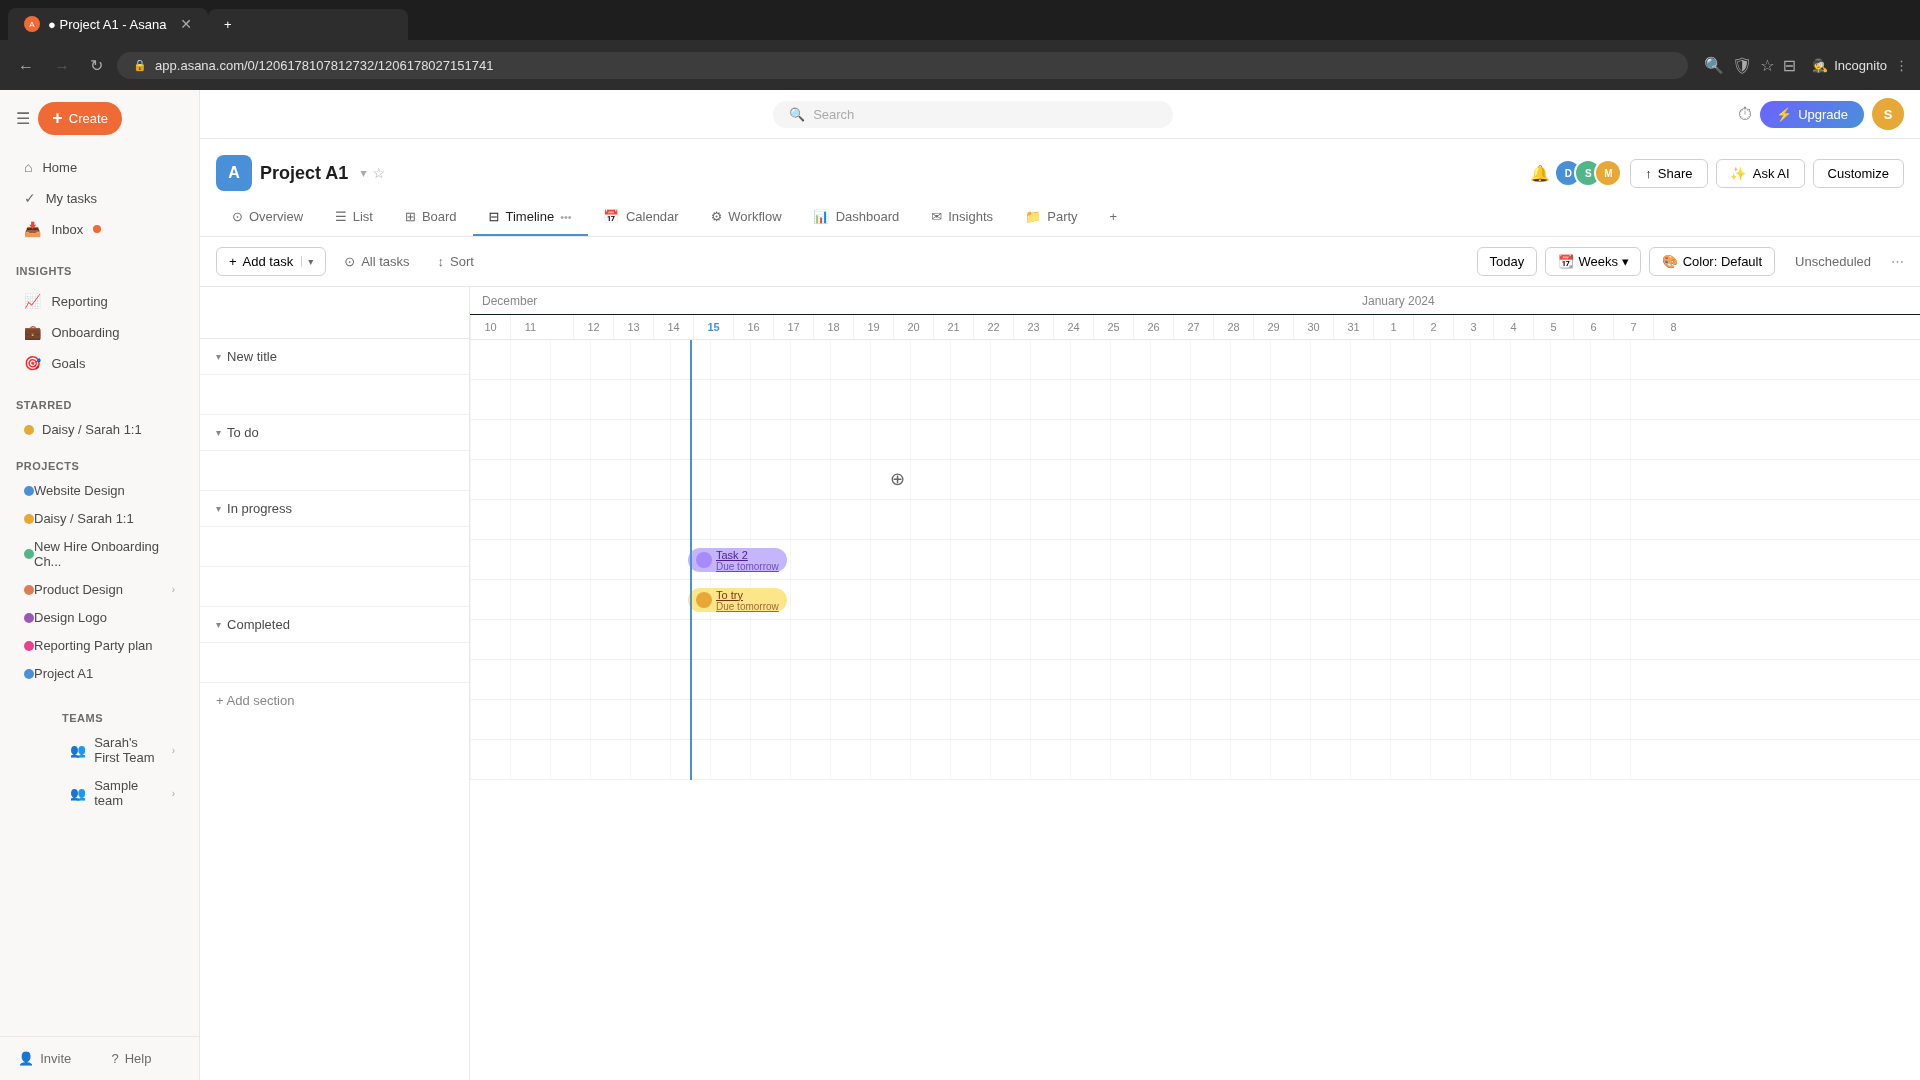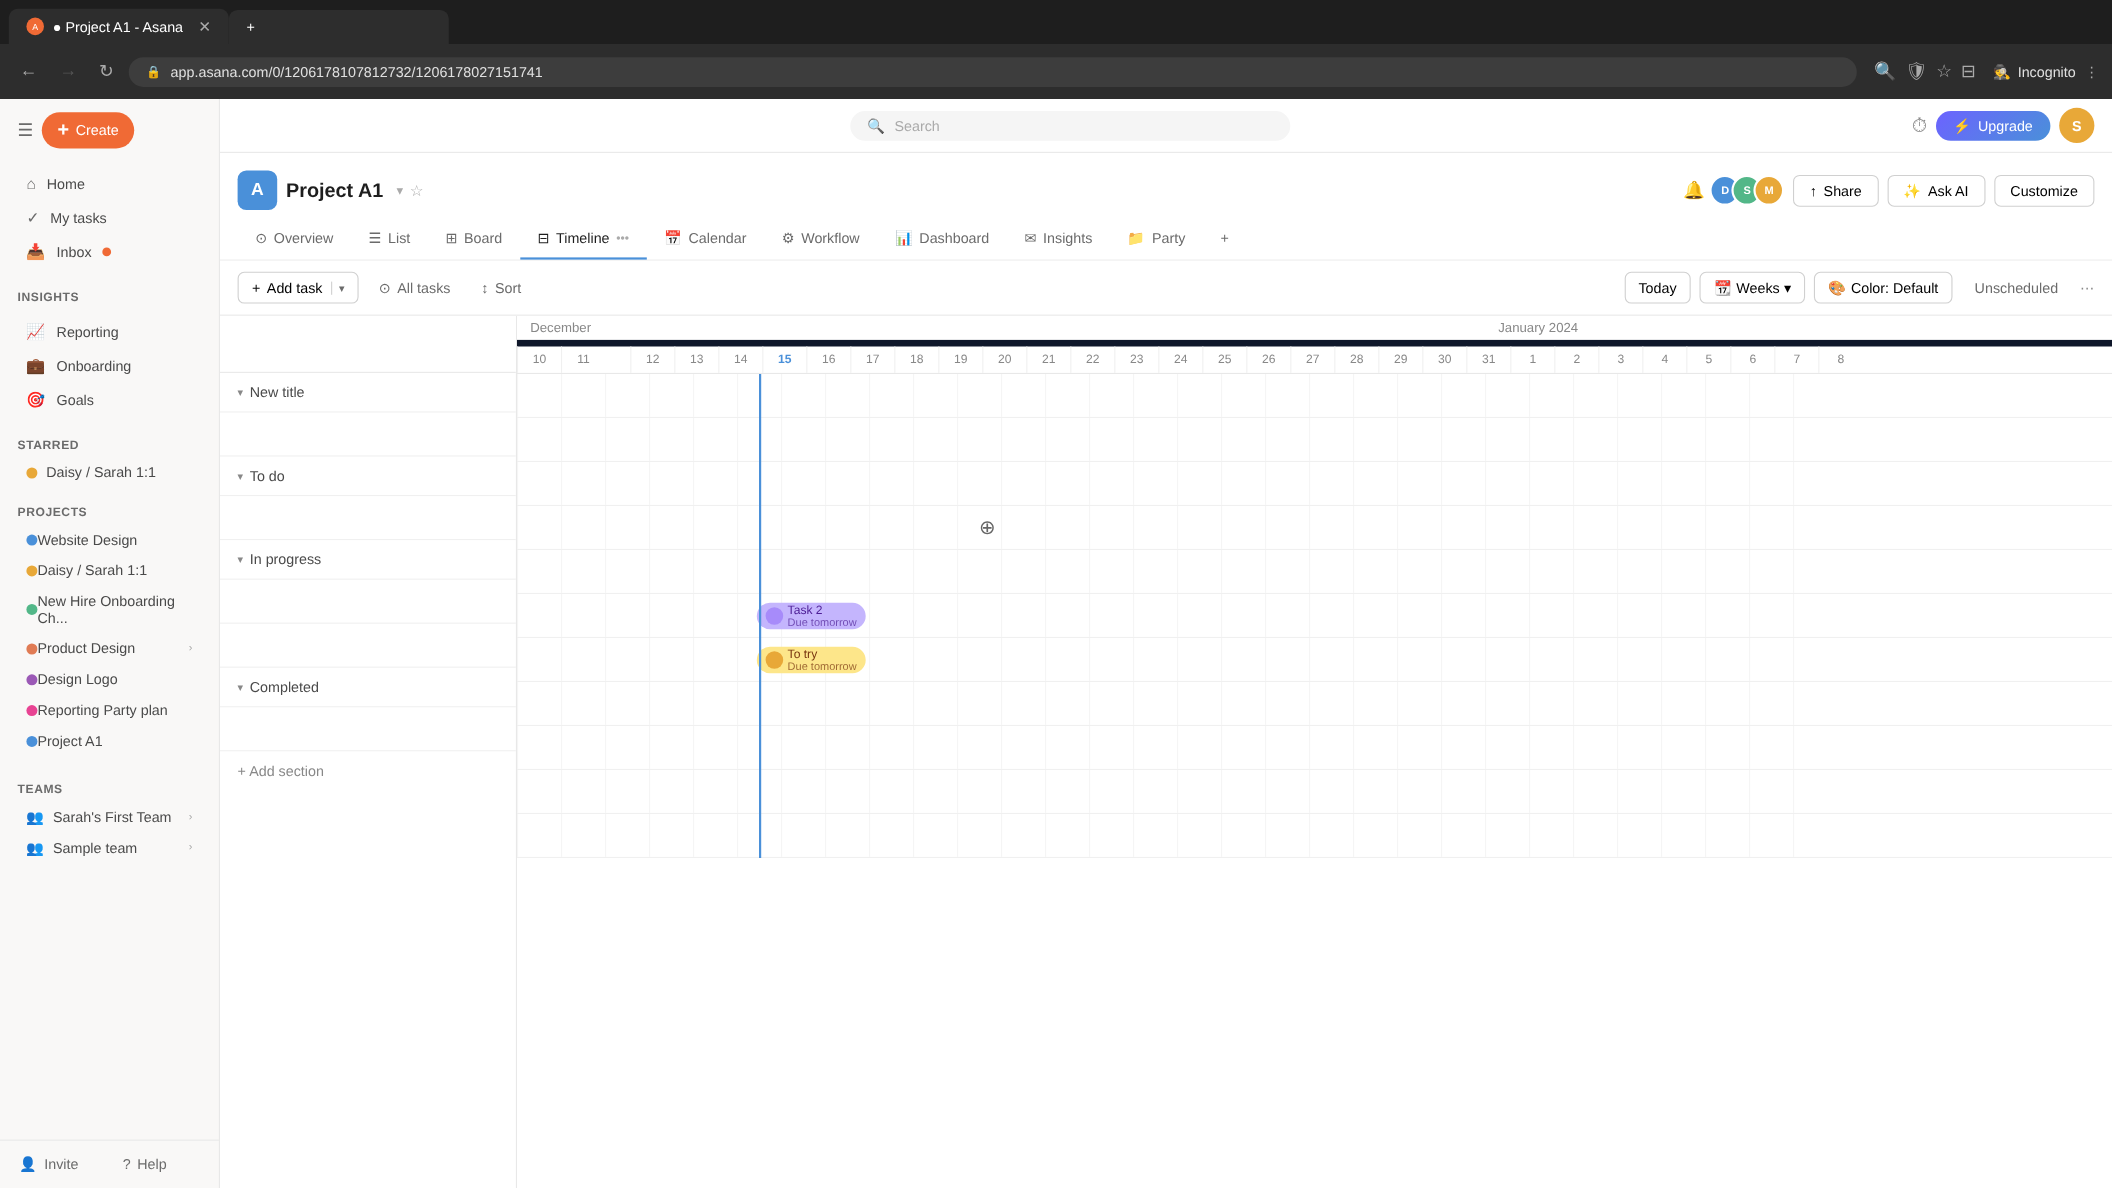--- a/index.html
+++ b/index.html
@@ -80,29 +80,29 @@
     
     .timeline-container { flex: 1; display: flex; overflow: hidden; }
     .timeline-sections { width: 270px; flex-shrink: 0; border-right: 1px solid #e8e8e8; overflow-y: auto; }
     .timeline-grid { flex: 1; overflow-x: auto; overflow-y: auto; position: relative; }
 
     .section-row { display: flex; align-items: center; gap: 6px; padding: 10px 16px; color: #4a4a4a; font-size: 13px; border-bottom: 1px solid #f0f0f0; cursor: pointer; }
     .section-chevron { color: #888; font-size: 10px; }
 
     .add-section-row { display: flex; align-items: center; gap: 6px; padding: 10px 16px; color: #888; font-size: 13px; cursor: pointer; }
     .today-marker { width: 2px; background: #4a90d9; position: absolute; top: 0; bottom: 0; z-index: 5; }
-    .task-bar { position: absolute; height: 24px; border-radius: 12px; display: flex; align-items: center; padding: 0 8px; font-size: 11px; color: #fff; gap: 4px; cursor: pointer; top: 8px; }
+    .task-bar { position: absolute; height: 24px; border-radius: 12px; display: flex; align-items: center; padding: 0 8px; font-size: 11px; color: #fff; gap: 4px; cursor: pointer; top: 8px; text-decoration: underline; }
 
     
     .search-bar { flex: 1; max-width: 400px; background: #f5f5f5; border-radius: 20px; padding: 6px 16px; display: flex; align-items: center; gap: 8px; color: #888; font-size: 13px; }
 
     .upgrade-btn { background: linear-gradient(135deg, #6c63ff, #4a90d9); color: #fff; border: none; border-radius: 20px; padding: 6px 16px; cursor: pointer; font-size: 13px; font-weight: 500; display: flex; align-items: center; gap: 6px; }
     .user-avatar { width: 32px; height: 32px; border-radius: 50%; background: #e8a838; display: flex; align-items: center; justify-content: center; color: #fff; font-size: 13px; font-weight: bold; cursor: pointer; }
 
-    .teams-section { margin-top: 8px; }
+    .teams-section { margin-top: 8px; padding-left: 46px; }
     .team-item { display: flex; align-items: center; gap: 8px; padding: 6px 16px; color: #4a4a4a; cursor: pointer; border-radius: 6px; margin: 1px 8px; font-size: 13px; }
     .team-item .chevron { margin-left: auto; color: #aaa; font-size: 10px; }
   </style>
 </head>
 <body>
 
 <div class="browser-chrome">
   <div class="browser-tab-bar">
     <div class="browser-tab">
       <div class="favicon">A</div>
@@ -403,21 +403,21 @@
         <div style="height:40px; border-bottom:1px solid #f0f0f0;"></div>
 
         <div class="add-section-row">
           <span>+ Add section</span>
         </div>
       </div>
 
       <div class="timeline-grid">
 
         <div style="position:sticky; top:0; background:#fff; z-index:10; border-bottom:1px solid #e8e8e8;">
-          <div style="display:flex; align-items:center; height:28px; border-bottom:6px solid #0f172a;">
+          <div style="display:flex; align-items:center; height:28px; border-bottom:1px solid #0f172a;">
             <div style="padding:4px 12px; font-size:12px; color:#888; min-width:880px;">December</div>
             <div style="padding:4px 12px; font-size:12px; color:#888;">January 2024</div>
           </div>
           <div style="display:flex; height:24px;">
             <div style="display:flex;" id="dec-days">
                 <div style="width: 40px; flex-shrink: 0; text-align: center; font-size: 11px; color: rgb(136, 136, 136); border-left: 1px solid rgb(240, 240, 240); line-height: 24px;">10</div>
                 <div style="width: 40px; flex-shrink: 0; text-align: center; font-size: 11px; color: rgb(136, 136, 136); border-left: 1px solid rgb(240, 240, 240); line-height: 24px;">11</div>
                 <div style="width: 40px; flex-shrink: 0; text-align: center; font-size: 11px; color: rgb(136, 136, 136); border-left: 1px solid rgb(240, 240, 240); line-height: 24px; margin-left: 23px;">12</div>
                 <div style="width: 40px; flex-shrink: 0; text-align: center; font-size: 11px; color: rgb(136, 136, 136); border-left: 1px solid rgb(240, 240, 240); line-height: 24px;">13</div>
                 <div style="width: 40px; flex-shrink: 0; text-align: center; font-size: 11px; color: rgb(136, 136, 136); border-left: 1px solid rgb(240, 240, 240); line-height: 24px;">14</div>

